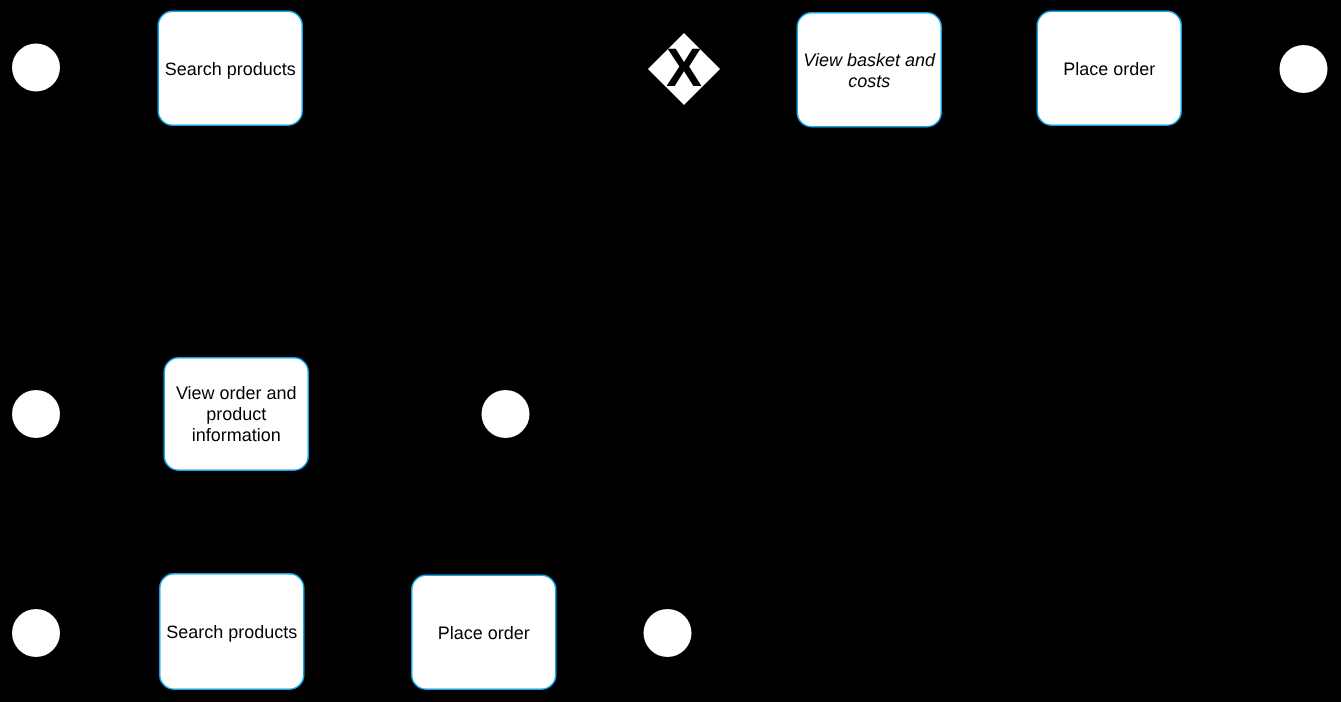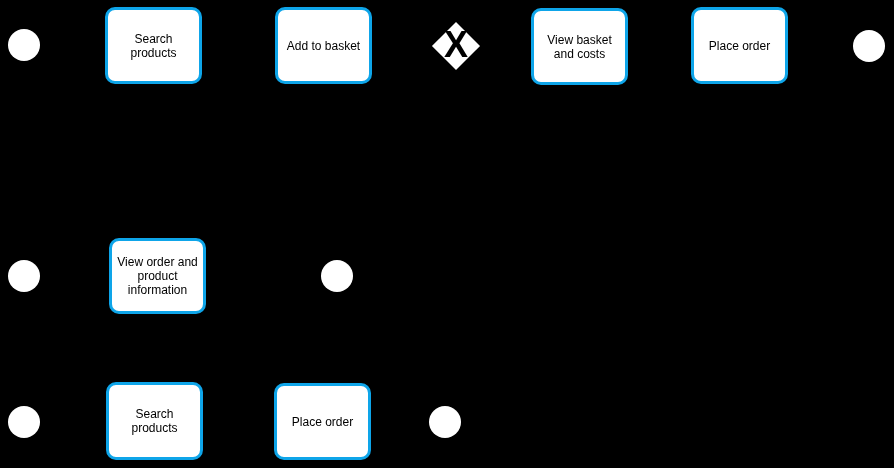--- a/index.html
+++ b/index.html
@@ -10,21 +10,21 @@
     position: relative;
     width: 894px;
     height: 468px;
     background: #000000;
     overflow: hidden;
   }
 
   .task {
     position: absolute;
     background: #ffffff;
-    border: 3px solid #0ea5e9;
+    border: 1px solid #0ea5e9;
     border-radius: 10px;
     display: flex;
     align-items: center;
     justify-content: center;
     text-align: center;
     padding: 2px;
   }
   .task .label {
     font-size: 12px;
     line-height: 14px;
@@ -74,30 +74,27 @@
 <body>
 
 <div class="canvas">
 
   <div class="event" style="left:8px; top:29px;"></div>
 
   <div class="task" style="left:105px; top:7px; width:97px; height:77px;">
     <span class="label">Search products</span>
   </div>
 
-  <div class="task" style="left:275px; top:7px; width:97px; height:77px;">
-    <span class="label">Add to basket</span>
-  </div>
 
   <div class="gateway" style="left:432px; top:22px;">
     <div class="diamond"></div>
     <span class="marker">X</span>
   </div>
 
-  <div class="task" style="left:531px; top:8px; width:97px; height:77px;">
+  <div class="task" style="left:531px; top:8px; width:97px; height:77px;font-style:italic;">
     <span class="label">View basket and costs</span>
   </div>
 
   <div class="task" style="left:691px; top:7px; width:97px; height:77px;">
     <span class="label">Place order</span>
   </div>
 
   <div class="event" style="left:853px; top:30px;"></div>
 
   <div class="event" style="left:8px; top:260px;"></div>

